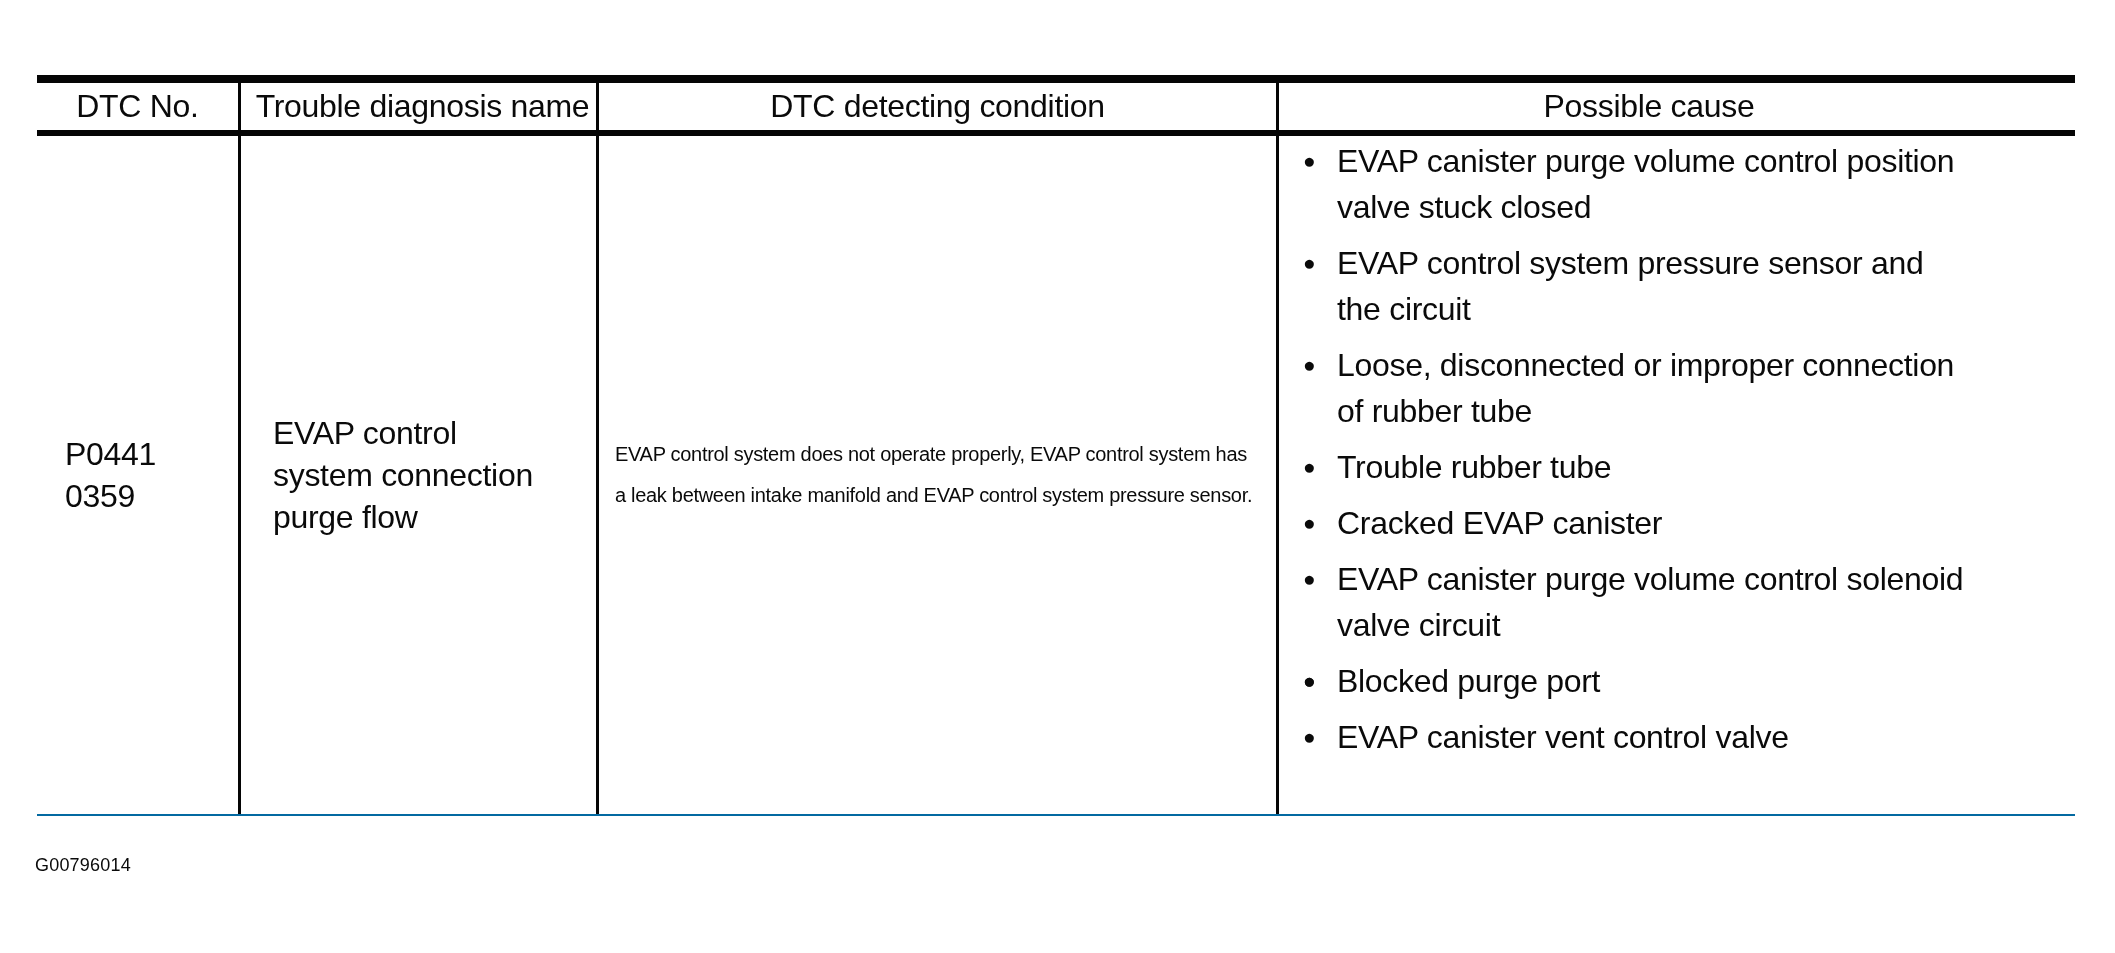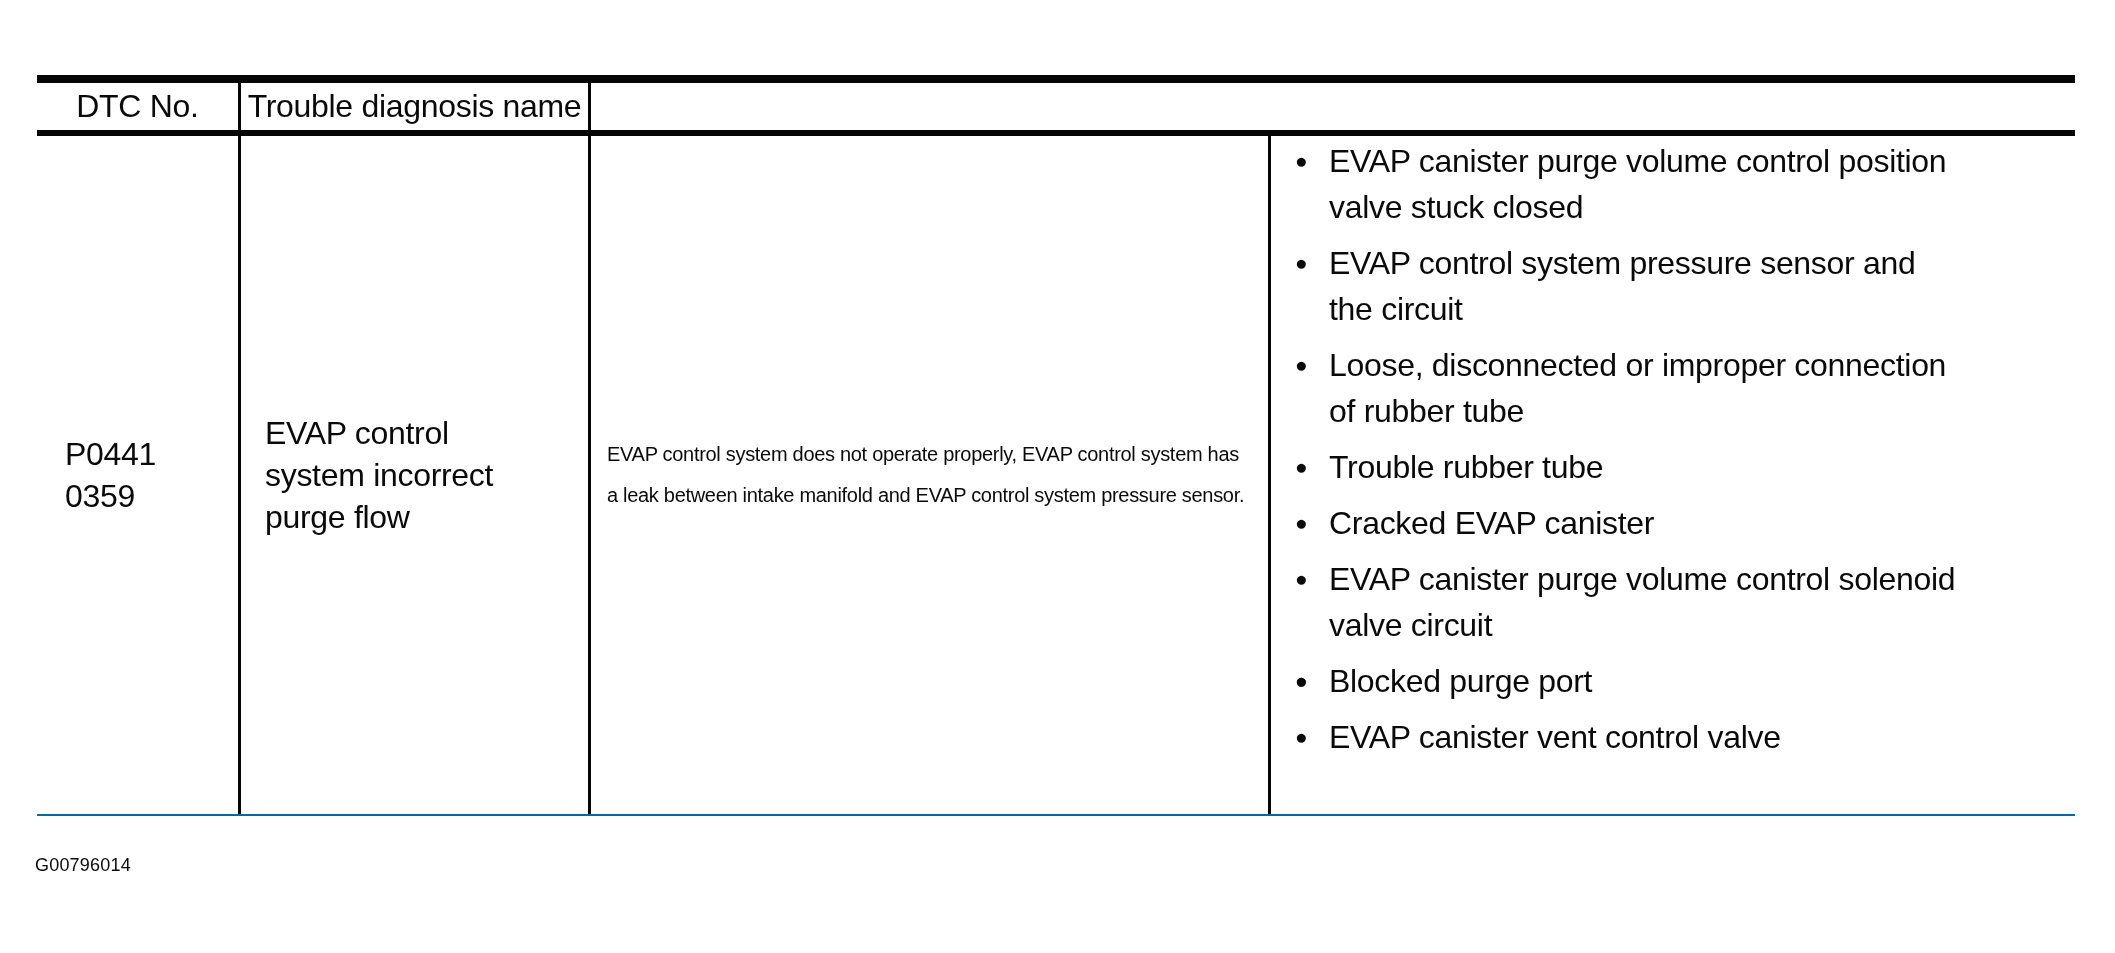--- a/index.html
+++ b/index.html
@@ -38,21 +38,21 @@
 
   .tbody {
     display: flex;
     min-height: 678px;
     align-items: stretch;
   }
   .td { display: flex; }
 
   
   .c1 { width: 204px; }
-  .c2 { width: 350px; }
+  .c2 { width: 350px; margin-left: 8px; }
   .c3 { width: 680px; }
   .c4 { width: 740px; }
   .c1, .c2, .c3 { border-right: 3px solid #050505; }
 
   
   .td.c1 {
     align-items: center;
     padding-left: 28px;
   }
   .dtc-codes { font-size: 32px; line-height: 42px; }
@@ -103,35 +103,37 @@
   }
 </style>
 </head>
 <body>
 
 <div class="doc-table">
 
   <div class="thead">
     <div class="th c1">DTC No.</div>
     <div class="th c2">Trouble diagnosis name</div>
+    <div class="th c3">DTC detecting condition</div>
+    <div class="th c4">Possible cause</div>
   </div>
 
   <div class="tbody">
 
     <div class="td c1">
       <div class="dtc-codes">
 
           <div class="dtc-line">P0441</div>
 
           <div class="dtc-line">0359</div>
         </div>
     </div>
 
     <div class="td c2">
-      <div>EVAP control system incorrect purge flow</div>
+      <div>EVAP control system connection purge flow</div>
     </div>
 
     <div class="td c3">
       <div>EVAP control system does not operate properly, EVAP control system has a leak between intake manifold and EVAP control system pressure sensor.</div>
     </div>
 
     <div class="td c4">
       <ul class="cause-list">
 
           <li class="cause-item">

